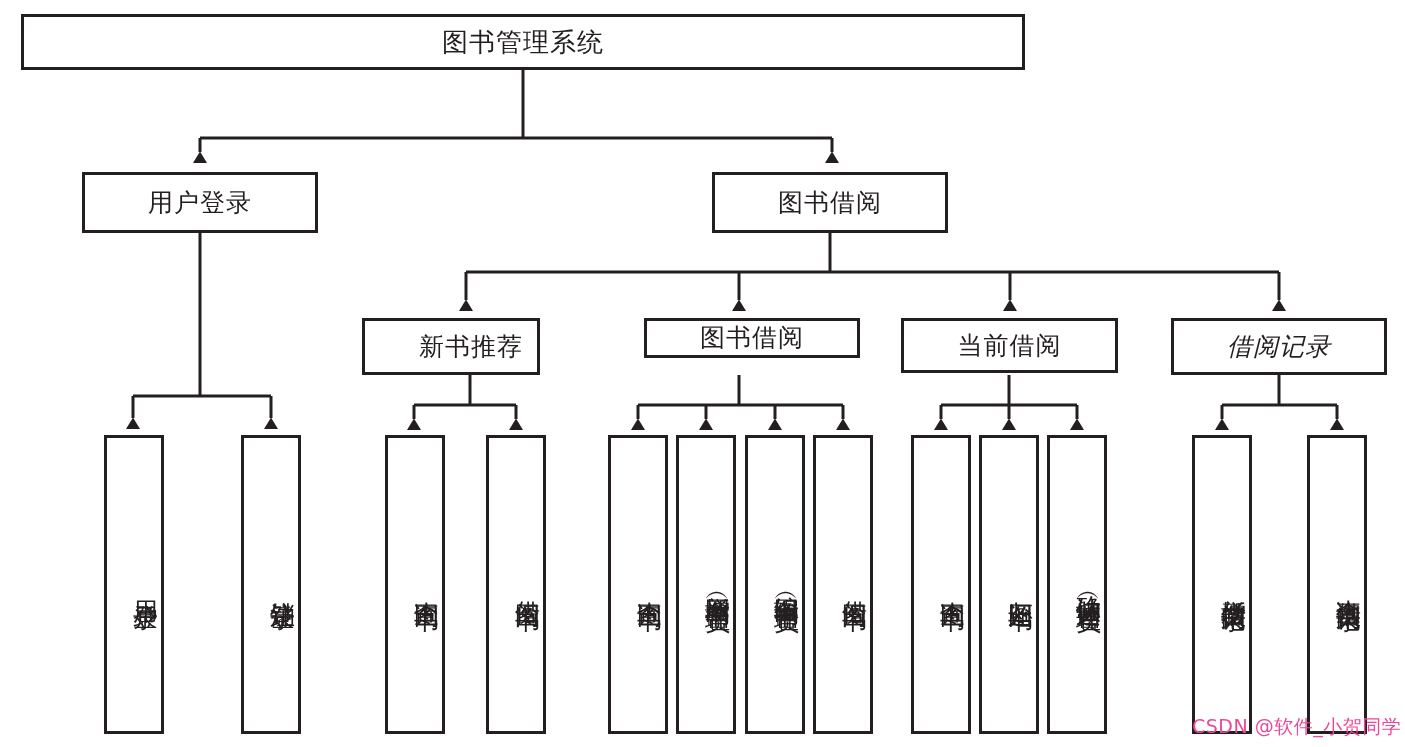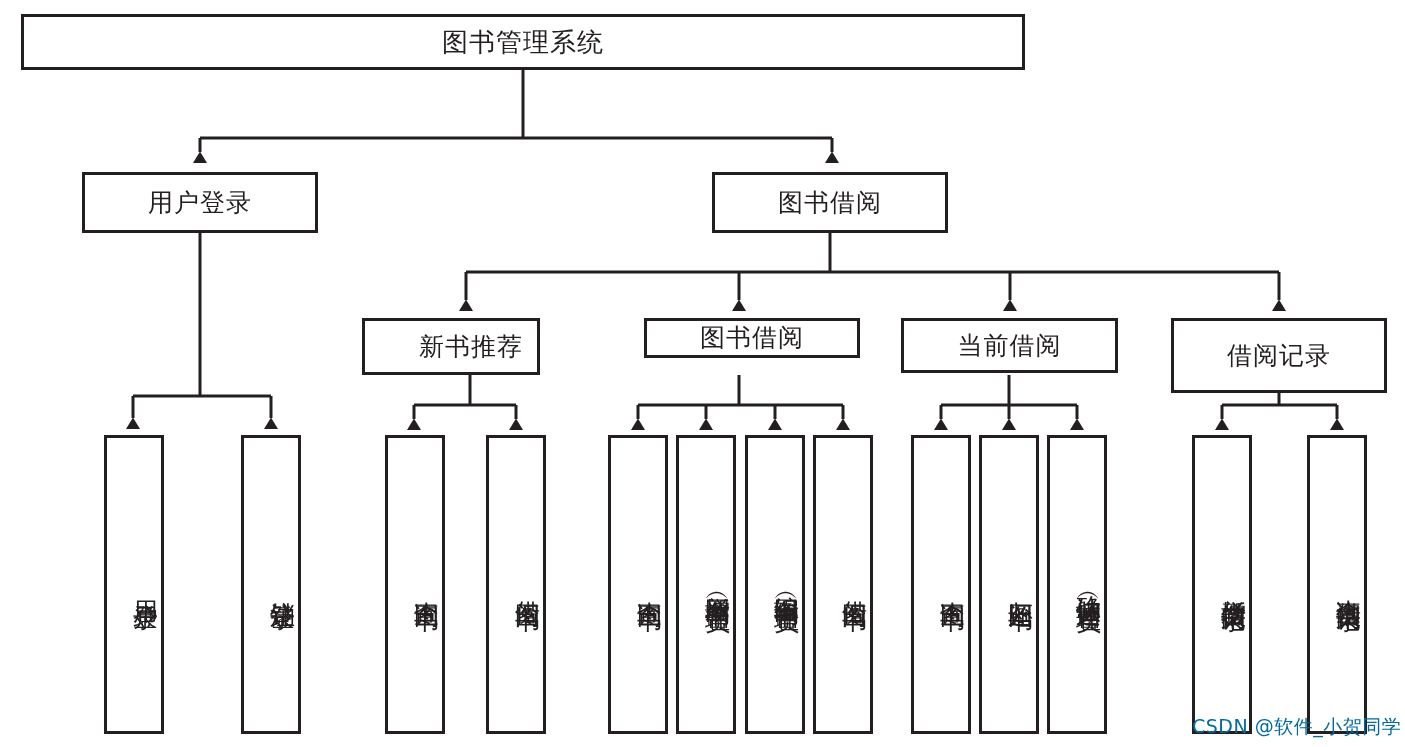--- a/index.html
+++ b/index.html
@@ -56,21 +56,21 @@
     justify-content: center;
   }
   .node.vert .vtext {
     writing-mode: vertical-rl;
     text-orientation: upright;
     white-space: nowrap;
   }
   .watermark {
     position: absolute;
     font-size: 19px;
-    color: #0369a1;
+    color: #ec4899;
     letter-spacing: 0.5px;
     white-space: nowrap;
     user-select: none;
     font-family: "DejaVu Sans", "Liberation Sans", sans-serif;
   }
 </style>
 </head>
 <body>
 
 <div id="canvas">
@@ -142,21 +142,21 @@
   </div>
 
   <div class="node horiz" style="left:644px; top:318px; width:216px; height:40px;">
     <span>图书借阅</span>
   </div>
 
   <div class="node horiz" style="left:901px; top:318px; width:217px; height:55px;">
     <span>当前借阅</span>
   </div>
 
-  <div class="node horiz" style="left:1171px; top:318px; width:216px; height:75px;">
+  <div class="node horiz" style="left:1171px; top:318px; width:216px; height:57px;font-style:italic;">
     <span>借阅记录</span>
   </div>
 
   <div class="node vert" style="left:104px; top:435px; width:60px; height:299px;">
     <span class="vtext">用户登录</span>
   </div>
 
   <div class="node vert" style="left:241px; top:435px; width:60px; height:299px;">
     <span class="vtext">注销登录</span>
   </div>

